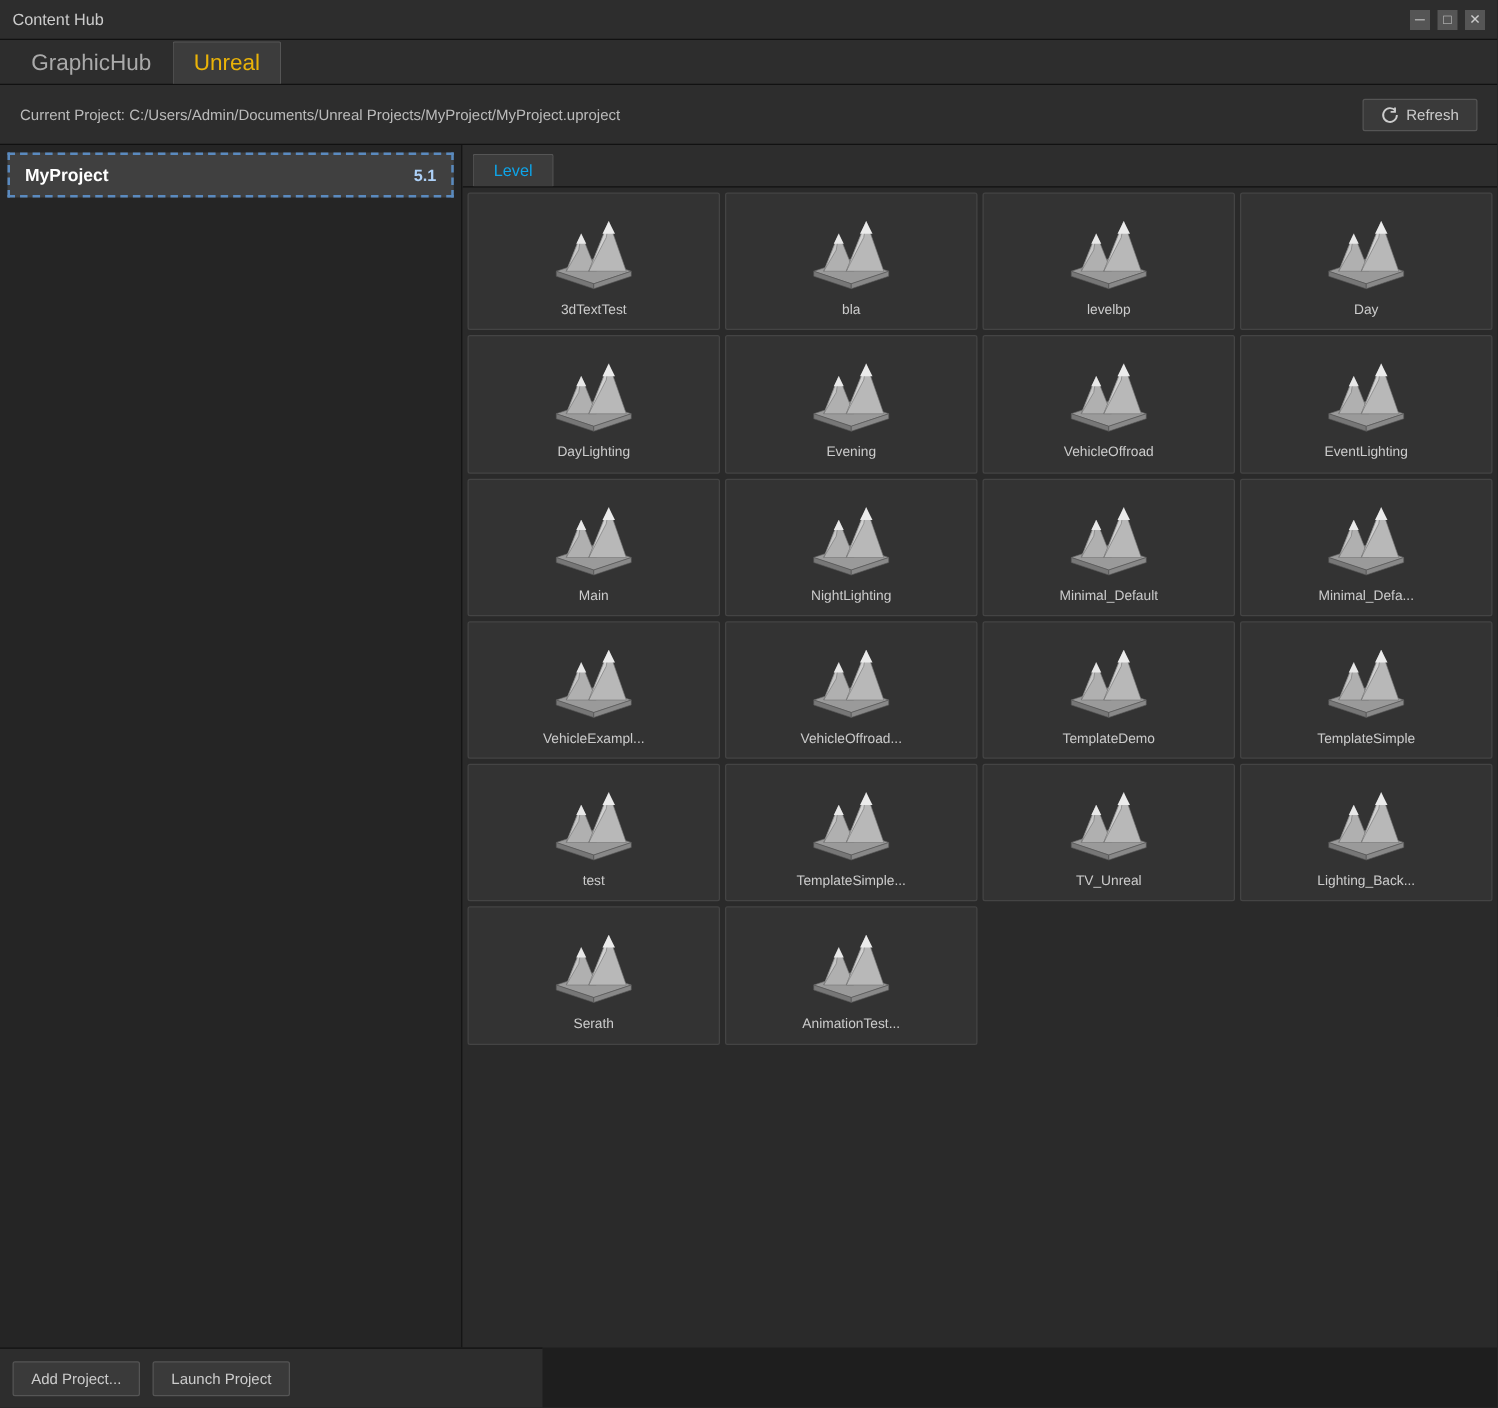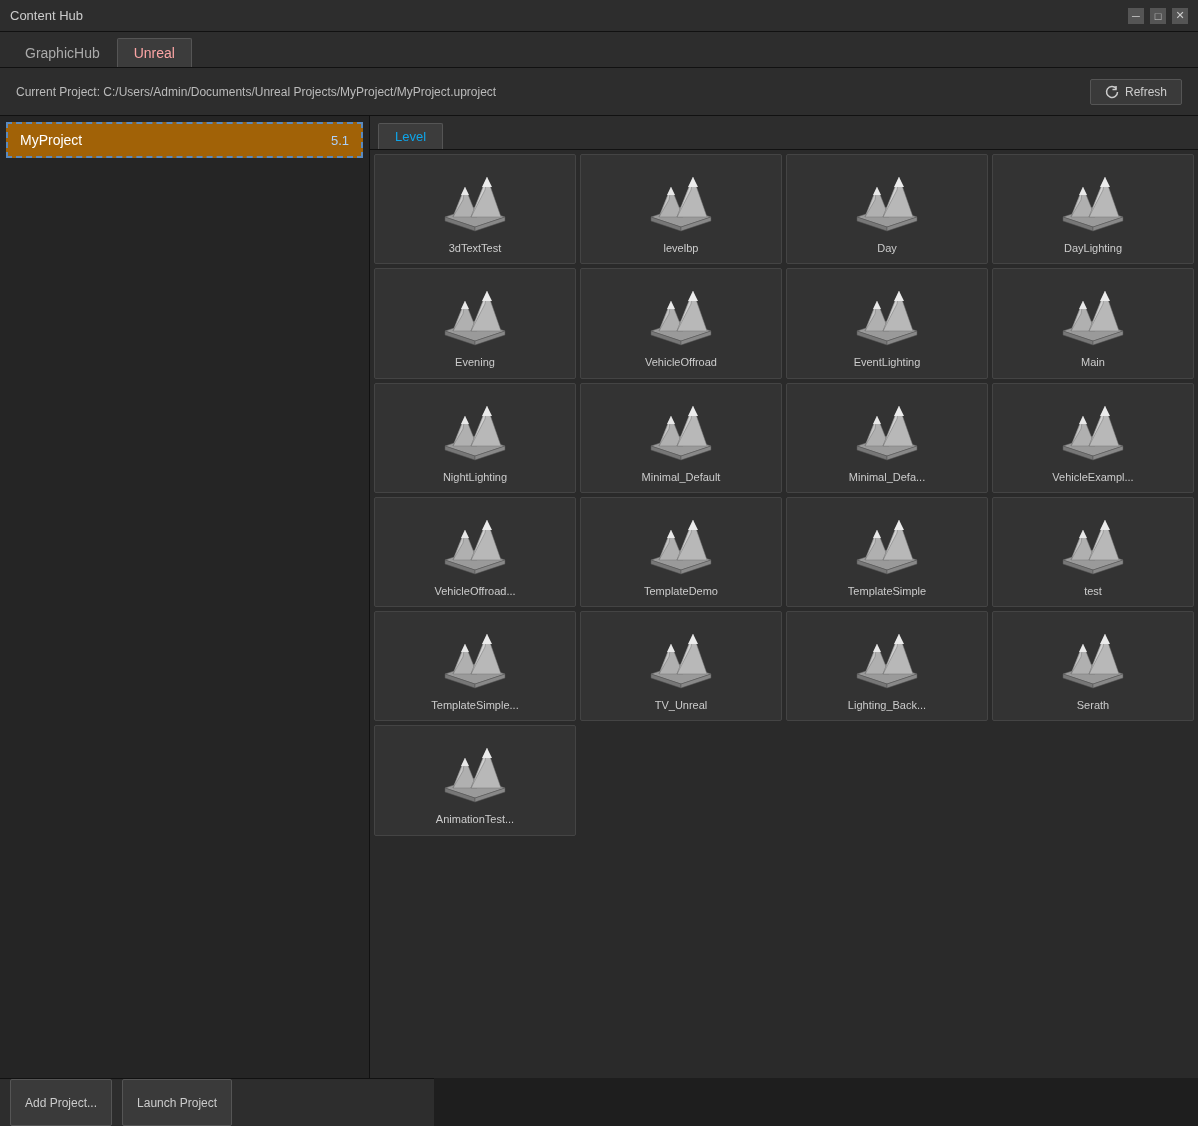--- a/index.html
+++ b/index.html
@@ -45,31 +45,31 @@
     .window-tabs {
       background: #2d2d2d;
       display: flex;
       padding: 0 8px;
       border-bottom: 1px solid #111;
       height: 36px;
       align-items: flex-end;
     }
     .window-tab {
       padding: 6px 16px;
-      font-size: 14px;
+      font-size: 18px;
       cursor: pointer;
       border: 1px solid transparent;
       border-bottom: none;
       color: #aaa;
       background: transparent;
       border-radius: 2px 2px 0 0;
     }
     .window-tab.active {
       background: #3c3c3c;
-      color: #fca5a5;
+      color: #eab308;
       border-color: #555;
       border-bottom: none;
     }
     .toolbar {
       background: #2d2d2d;
       height: 48px;
       display: flex;
       align-items: center;
       padding: 0 16px;
       border-bottom: 1px solid #111;
@@ -93,26 +93,26 @@
     }
     .sidebar {
       width: 370px;
       background: #252525;
       border-right: 1px solid #111;
       padding: 6px;
       display: flex;
       flex-direction: column;
     }
     .project-item {
-      background: #a16207;
+      background: #404040;
       border: 2px dashed #5a8abf;
       color: #fff;
       padding: 8px 12px;
       font-size: 14px;
-      font-weight: normal;
+      font-weight: bold;
       display: flex;
       justify-content: space-between;
       align-items: center;
       cursor: pointer;
     }
     .project-version {
       color: #add0f7;
       font-size: 13px;
     }
     .content-area {
@@ -169,20 +169,21 @@
       color: #ccc;
       text-align: right;
       word-break: break-all;
       line-height: 1.3;
     }
     .bottom-bar {
       height: 48px;
       background: #2d2d2d;
       border-top: 1px solid #111;
       display: flex;
+      align-items: center;
       padding: 0 10px;
       gap: 10px;
       position: absolute;
       bottom: 0;
       left: 0;
       width: 434px;
     }
     .bottom-btn {
       background: #3a3a3a;
       border: 1px solid #555;
@@ -266,20 +267,40 @@
         <polygon points="18,52 30,22 42,52" fill="#b0b0b0" stroke="#777" stroke-width="0.5"></polygon>
         <polygon points="18,52 28,35 30,22" fill="#c5c5c5" stroke="#777" stroke-width="0.5"></polygon>
 
         <polygon points="36,52 52,12 66,52" fill="#b8b8b8" stroke="#777" stroke-width="0.5"></polygon>
         <polygon points="36,52 50,25 52,12" fill="#d0d0d0" stroke="#777" stroke-width="0.5"></polygon>
 
         <polygon points="30,22 26,30 34,30" fill="#e8e8e8"></polygon>
         <polygon points="52,12 47,22 57,22" fill="#ebebeb"></polygon>
       </svg>
     </div>
+          <div class="grid-item-label">bla</div>
+        </div>
+        <div class="grid-item">
+          <div class="grid-item-icon">
+      <svg viewBox="0 0 80 70" width="80" height="70">
+
+        <polygon points="10,52 40,62 70,52 40,42" fill="#9a9a9a" stroke="#666" stroke-width="0.5"></polygon>
+        <polygon points="10,52 10,56 40,66 40,62" fill="#777" stroke="#555" stroke-width="0.5"></polygon>
+        <polygon points="70,52 70,56 40,66 40,62" fill="#888" stroke="#555" stroke-width="0.5"></polygon>
+
+        <polygon points="18,52 30,22 42,52" fill="#b0b0b0" stroke="#777" stroke-width="0.5"></polygon>
+        <polygon points="18,52 28,35 30,22" fill="#c5c5c5" stroke="#777" stroke-width="0.5"></polygon>
+
+        <polygon points="36,52 52,12 66,52" fill="#b8b8b8" stroke="#777" stroke-width="0.5"></polygon>
+        <polygon points="36,52 50,25 52,12" fill="#d0d0d0" stroke="#777" stroke-width="0.5"></polygon>
+
+        <polygon points="30,22 26,30 34,30" fill="#e8e8e8"></polygon>
+        <polygon points="52,12 47,22 57,22" fill="#ebebeb"></polygon>
+      </svg>
+    </div>
           <div class="grid-item-label">levelbp</div>
         </div>
         <div class="grid-item">
           <div class="grid-item-icon">
       <svg viewBox="0 0 80 70" width="80" height="70">
 
         <polygon points="10,52 40,62 70,52 40,42" fill="#9a9a9a" stroke="#666" stroke-width="0.5"></polygon>
         <polygon points="10,52 10,56 40,66 40,62" fill="#777" stroke="#555" stroke-width="0.5"></polygon>
         <polygon points="70,52 70,56 40,66 40,62" fill="#888" stroke="#555" stroke-width="0.5"></polygon>
 

